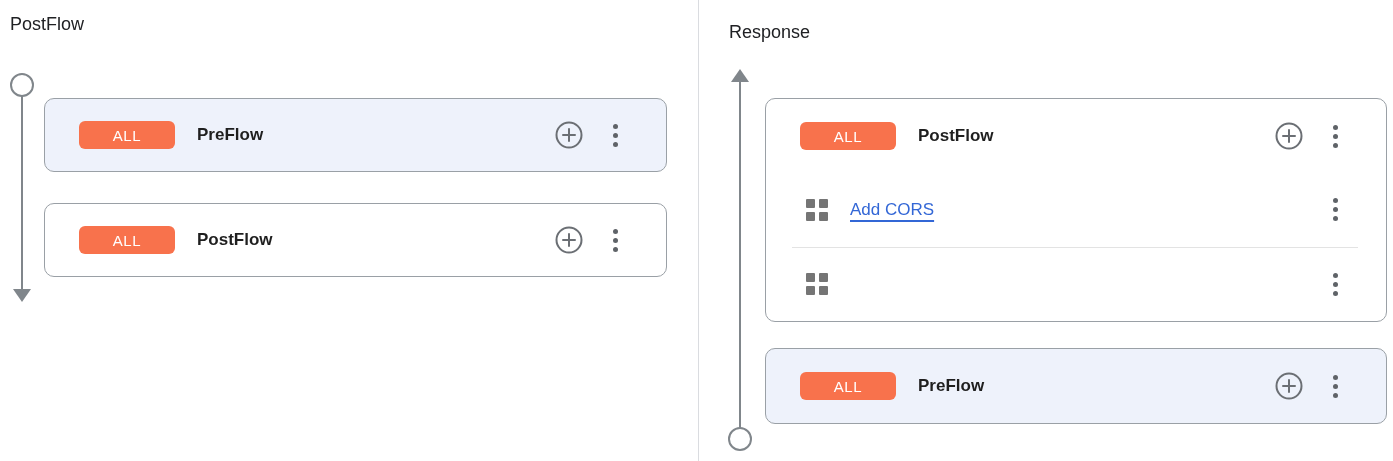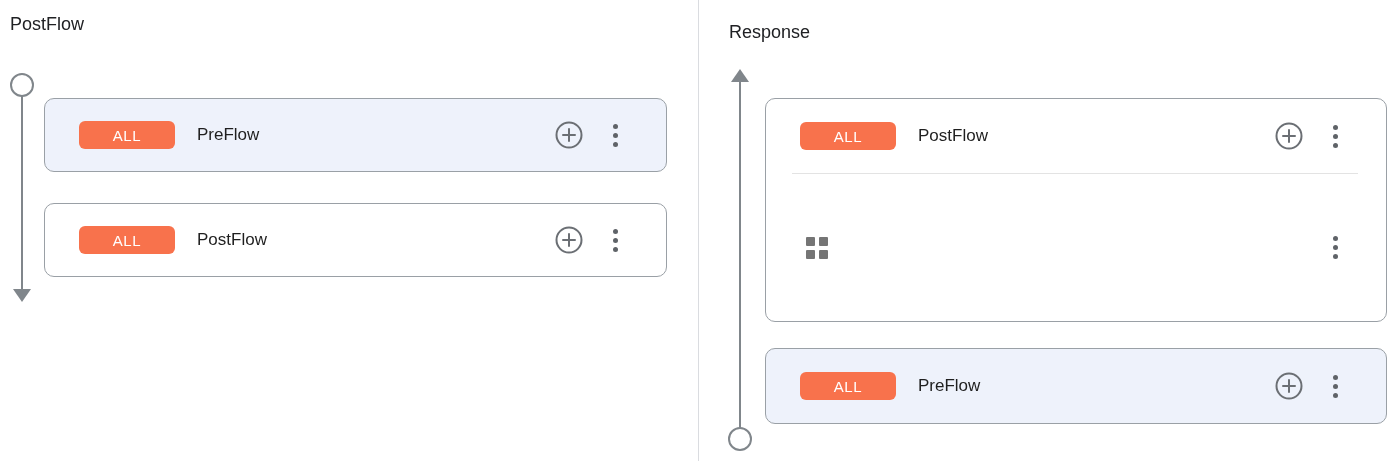--- a/index.html
+++ b/index.html
@@ -102,21 +102,21 @@
     color: #ffffff;
     font-size: 15px;
     font-weight: 400;
     letter-spacing: 0.6px;
     flex: 0 0 auto;
   }
 
   .flow-name {
     margin-left: 22px;
     font-size: 17px;
-    font-weight: 400;
+    font-weight: 700;
     color: #1f1f1f;
   }
 
   .card-actions {
     margin-left: auto;
     display: flex;
     align-items: center;
     gap: 26px;
   }
 
@@ -246,20 +246,36 @@
             </svg>
         </span>
         <span class="kebab">
             <i></i>
             <i></i>
             <i></i>
           </span>
       </span>
     </div>
 
+    <div class="policy-row">
+      <span class="grid-icon">
+          <i></i>
+          <i></i>
+          <i></i>
+          <i></i>
+        </span>
+      <a class="policy-link">Add CORS</a>
+      <span class="card-actions">
+        <span class="kebab">
+            <i></i>
+            <i></i>
+            <i></i>
+          </span>
+      </span>
+    </div>
 
     <div class="row-divider"></div>
 
     <div class="policy-row">
       <span class="grid-icon">
           <i></i>
           <i></i>
           <i></i>
           <i></i>
         </span>

